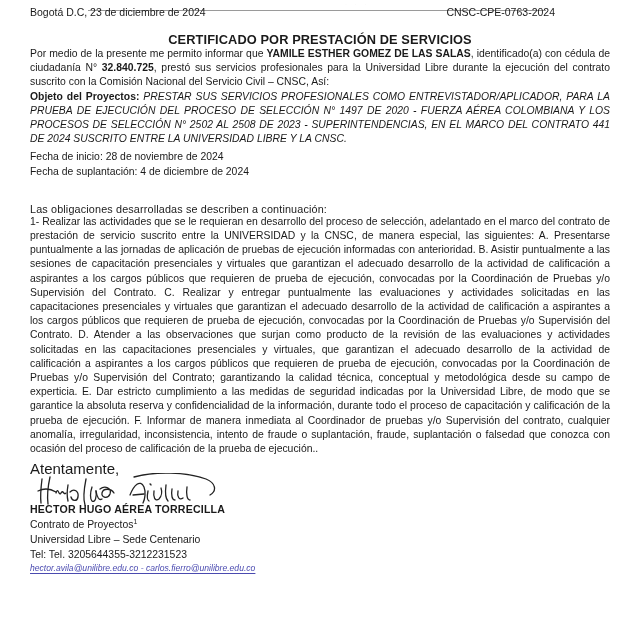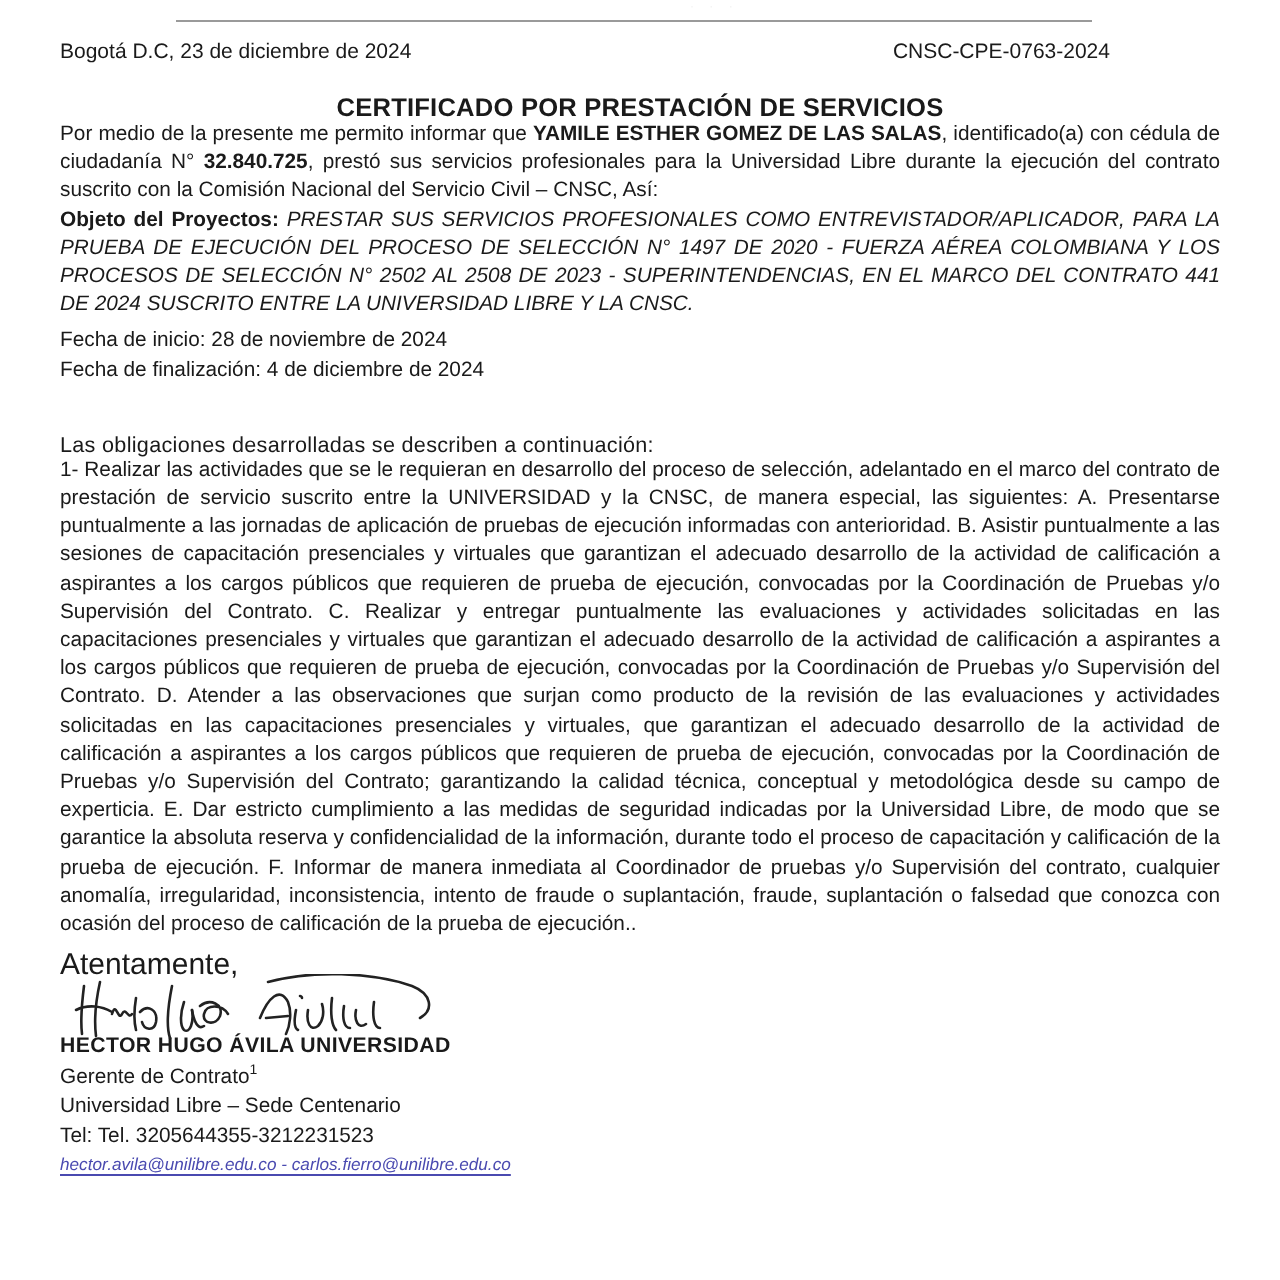--- a/index.html
+++ b/index.html
@@ -39,21 +39,21 @@
     top: 10px;
     left: 88px;
     width: 458px;
     height: 1px;
     background: #9a9a9a;
   }
 
   
   .header-row {
     position: relative;
-    padding-top: 20px;
+    padding-top: 6px;
     display: flex;
     justify-content: space-between;
     font-size: 10.5px;
     line-height: 13px;
   }
   .header-row .place-date { }
   .header-row .doc-code {
     margin-right: 55px;
   }
 
@@ -153,21 +153,21 @@
   <p class="body intro">
     <span>Por medio de la presente me permito informar que </span><b>YAMILE ESTHER GOMEZ DE LAS SALAS</b><span>, identificado(a) con cédula de ciudadanía N° </span><b>32.840.725</b><span>, prestó sus servicios profesionales para la Universidad Libre durante la ejecución del contrato suscrito con la Comisión Nacional del Servicio Civil – CNSC, Así:</span>
   </p>
 
   <p class="body objeto">
     <span class="lbl">Objeto del Proyectos:</span><span> PRESTAR SUS SERVICIOS PROFESIONALES COMO ENTREVISTADOR/APLICADOR, PARA LA PRUEBA DE EJECUCIÓN DEL PROCESO DE SELECCIÓN N° 1497 DE 2020 - FUERZA AÉREA COLOMBIANA Y LOS PROCESOS DE SELECCIÓN N° 2502 AL 2508 DE 2023 - SUPERINTENDENCIAS, EN EL MARCO DEL CONTRATO 441 DE 2024 SUSCRITO ENTRE LA UNIVERSIDAD LIBRE Y LA CNSC.</span>
   </p>
 
   <div class="fechas">
     <div><span class="lbl">Fecha de inicio:</span><span> 28 de noviembre de 2024</span></div>
-    <div><span class="lbl">Fecha de finalización:</span><span> 4 de diciembre de 2024</span></div>
+    <div><span class="lbl">Fecha de suplantación:</span><span> 4 de diciembre de 2024</span></div>
   </div>
 
 
   <div class="oblig-title">Las obligaciones desarrolladas se describen a continuación:</div>
 
   <p class="body oblig-body">1- Realizar las actividades que se le requieran en desarrollo del proceso de selección, adelantado en el marco del contrato de prestación de servicio suscrito entre la UNIVERSIDAD y la CNSC, de manera especial, las siguientes: A. Presentarse puntualmente a las jornadas de aplicación de pruebas de ejecución informadas con anterioridad. B. Asistir puntualmente a las sesiones de capacitación presenciales y virtuales que garantizan el adecuado desarrollo de la actividad de calificación a aspirantes a los cargos públicos que requieren de prueba de ejecución, convocadas por la Coordinación de Pruebas y/o Supervisión del Contrato. C. Realizar y entregar puntualmente las evaluaciones y actividades solicitadas en las capacitaciones presenciales y virtuales que garantizan el adecuado desarrollo de la actividad de calificación a aspirantes a los cargos públicos que requieren de prueba de ejecución, convocadas por la Coordinación de Pruebas y/o Supervisión del Contrato. D. Atender a las observaciones que surjan como producto de la revisión de las evaluaciones y actividades solicitadas en las capacitaciones presenciales y virtuales, que garantizan el adecuado desarrollo de la actividad de calificación a aspirantes a los cargos públicos que requieren de prueba de ejecución, convocadas por la Coordinación de Pruebas y/o Supervisión del Contrato; garantizando la calidad técnica, conceptual y metodológica desde su campo de experticia. E. Dar estricto cumplimiento a las medidas de seguridad indicadas por la Universidad Libre, de modo que se garantice la absoluta reserva y confidencialidad de la información, durante todo el proceso de capacitación y calificación de la prueba de ejecución. F. Informar de manera inmediata al Coordinador de pruebas y/o Supervisión del contrato, cualquier anomalía, irregularidad, inconsistencia, intento de fraude o suplantación, fraude, suplantación o falsedad que conozca con ocasión del proceso de calificación de la prueba de ejecución..</p>
 
 
   <div class="atentamente">Atentamente,</div>
 
@@ -191,20 +191,20 @@
         <path d="M116 11 C116.5 11, 117 11.5, 117 12"></path>
         <path d="M120 18 C119 24, 121 29, 125 26 C128 23, 128 18, 127 15"></path>
         <path d="M132 12 C131 20, 132 26, 134 28"></path>
         <path d="M138 16 C137 22, 138 27, 141 27"></path>
         <path d="M144 18 C143 23, 145 28, 149 25"></path>
         <path d="M153 14 C152 21, 153 27, 156 27"></path>
         <path d="M100 4 C122 -2, 152 -1, 172 6 C182 10, 183 18, 176 22"></path>
       </g>
     </svg>
 
-    <div class="sign-name">HECTOR HUGO ÁVILA UNIVERSIDAD</div>
-    <div class="sign-line"><span>Gerente de Contrato</span><sup>1</sup></div>
+    <div class="sign-name">HECTOR HUGO AÉREA TORRECILLA</div>
+    <div class="sign-line"><span>Contrato de Proyectos</span><sup>1</sup></div>
     <div class="sign-line">Universidad Libre – Sede Centenario</div>
     <div class="sign-line">Tel: Tel. 3205644355-3212231523</div>
     <div class="sign-emails">hector.avila@unilibre.edu.co - carlos.fierro@unilibre.edu.co</div>
   </div>
 
 </div>
 
 </body></html>

